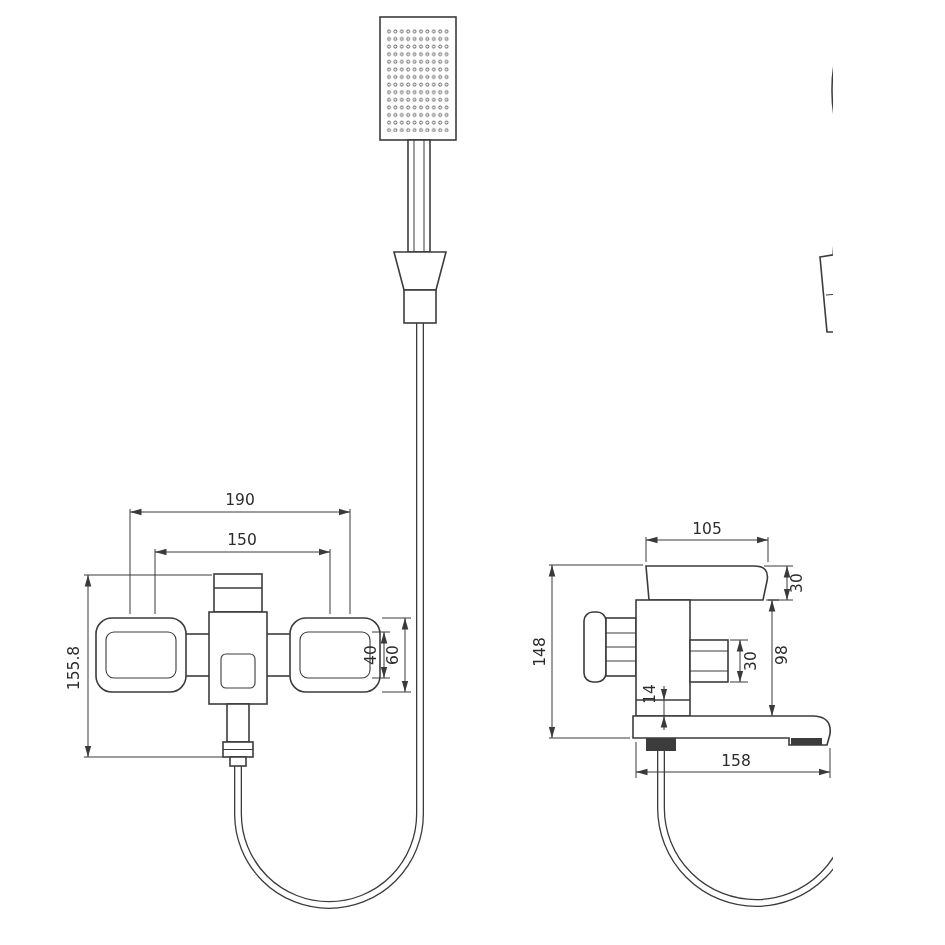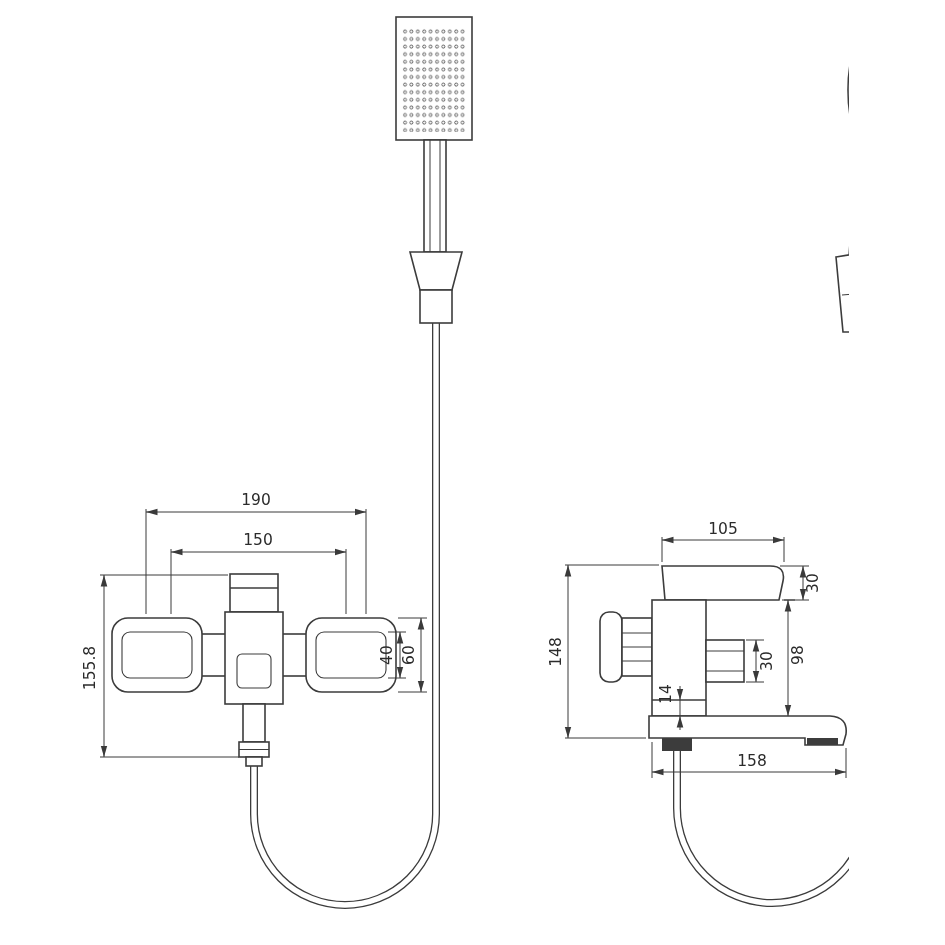--- a/index.html
+++ b/index.html
@@ -1,17 +1,17 @@
 <!DOCTYPE html>
 <html style="--line: #3c3c3c; --dim: #3a3a3a; --background: #ffffff;"><head>
 <meta charset="utf-8">
 <style>
   html,body{margin:0;padding:0;background:#fff;}
   .page{width:833px;height:945px;background:var(--background,#ffffff);position:relative;overflow:hidden;
-        font-family:"DejaVu Sans",sans-serif;padding-left:16px;}
+        font-family:"DejaVu Sans",sans-serif;}
   svg{display:block;}
   .ol  {fill:#ffffff;stroke:var(--line,#3c3c3c);stroke-width:1.6;stroke-linejoin:miter;}
   .ln  {fill:none;stroke:var(--line,#3c3c3c);stroke-width:1.6;}
   .ins {fill:none;stroke:var(--line,#3c3c3c);stroke-width:1.1;}
   .thin{fill:none;stroke:var(--line,#3c3c3c);stroke-width:1;}
   .dim {fill:none;stroke:var(--dim,#3a3a3a);stroke-width:1;}
   .dark{fill:var(--line,#3c3c3c);stroke:none;}
   .hoseO{fill:none;stroke:var(--line,#3c3c3c);stroke-width:8;}
   .hoseI{fill:none;stroke:#ffffff;stroke-width:5.4;}
   text{font-family:"DejaVu Sans",sans-serif;font-size:15.5px;fill:#2b2b2b;}

